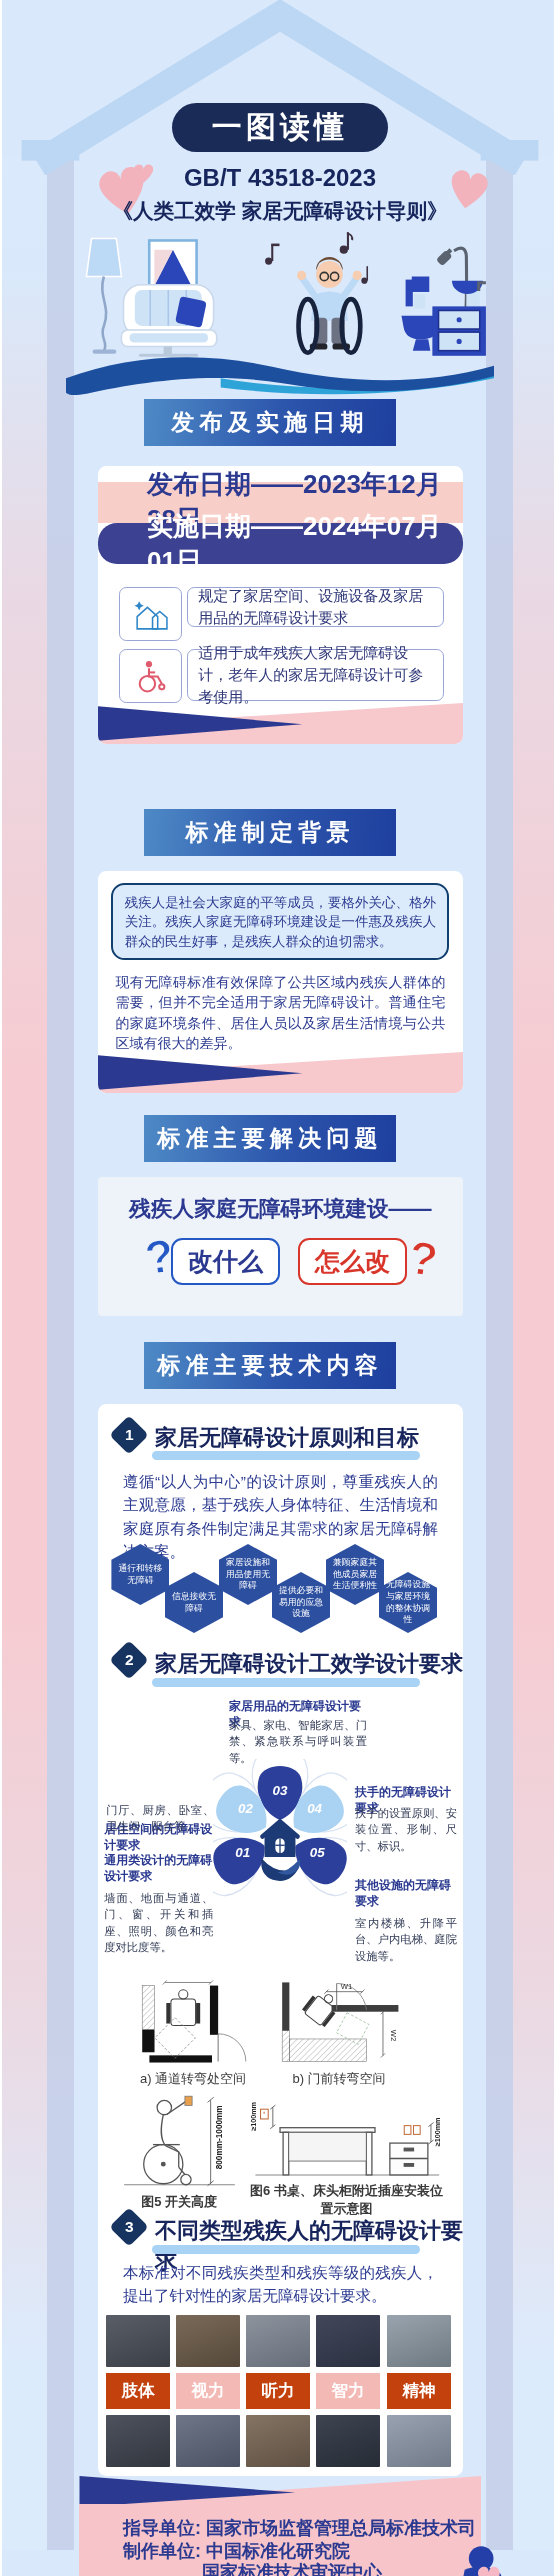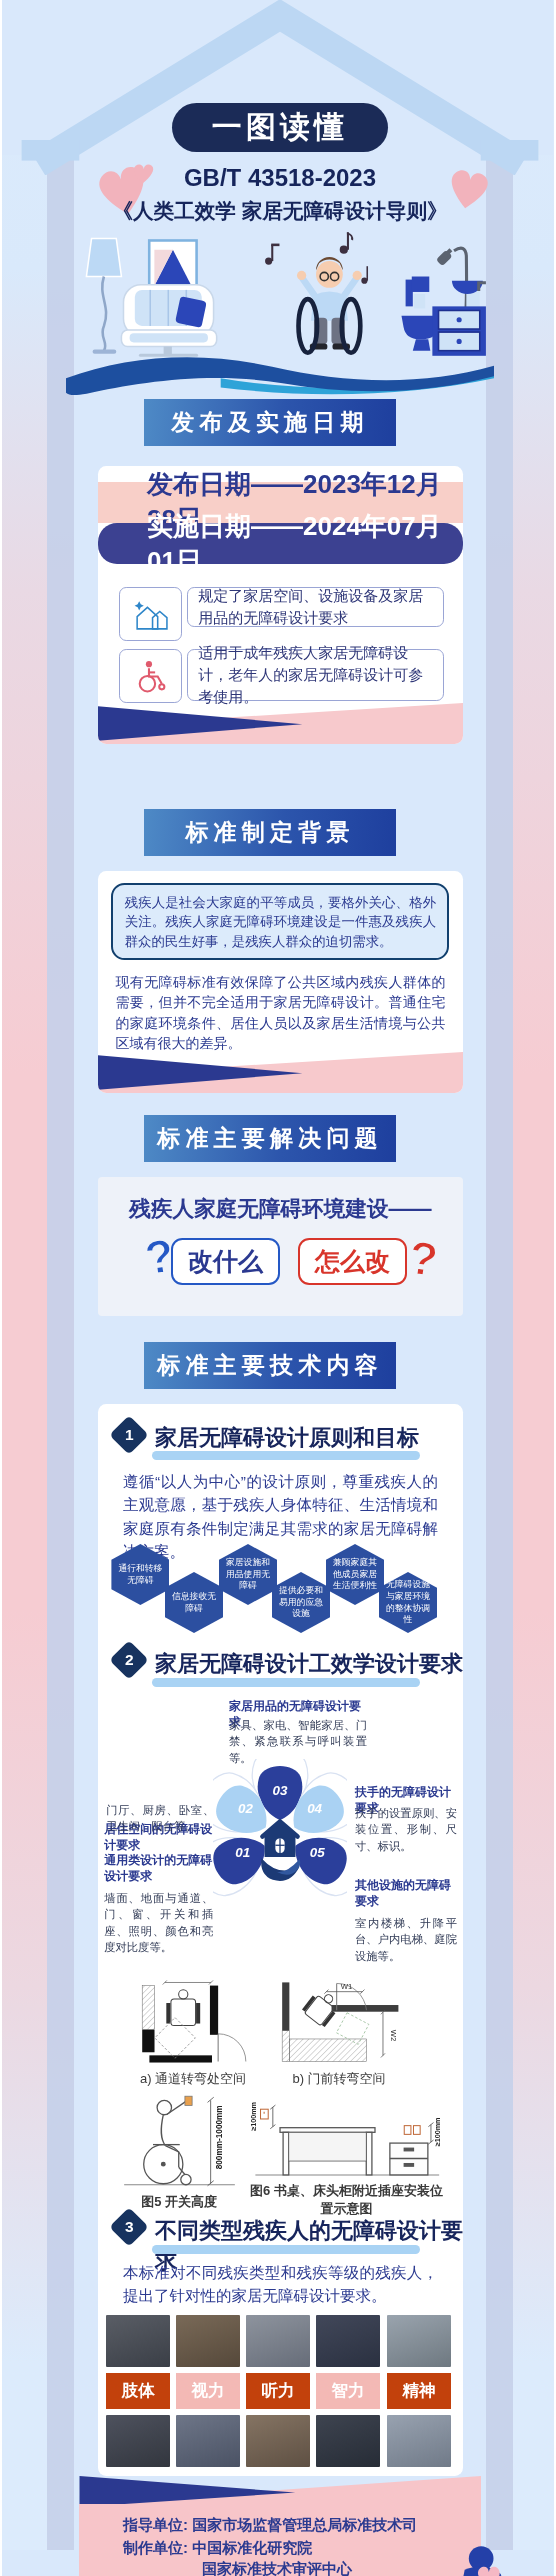--- a/index.html
+++ b/index.html
@@ -29,21 +29,21 @@
     clip-path:polygon(50% 0,100% 26%,100% 74%,50% 100%,0 74%,0 26%);
     display:flex;align-items:center;justify-content:center;text-align:center;padding:4.1px;box-sizing:border-box;}
   .bt{position:absolute;color:#2b3a90;font-weight:bold;font-size:12px;line-height:1.3;font-family:Liberation Serif, serif;}
   .bb{position:absolute;color:#303a55;font-size:11.3px;line-height:1.45;text-align:justify;}
   .figcap{position:absolute;color:#3a3a3a;font-size:13px;text-align:center;}
   .photo{position:absolute;width:64px;height:52px;border-radius:1px;}
   .lbl{position:absolute;width:64px;height:36px;display:flex;align-items:center;justify-content:center;color:#fff;font-weight:bold;font-size:16.5px;}
   .lbl.navy{background:#c2410c;} .lbl.pink{background:#f3b9b5;}
   .bubble{position:absolute;height:47px;background:#fff;border-radius:11.3px;display:flex;align-items:center;justify-content:center;font-weight:bold;font-size:25px;box-sizing:border-box;}
   .qmark{position:absolute;font-size:47px;font-weight:bold;line-height:1;}
-  .flines{position:absolute;color:#2b3a90;font-weight:bold;font-size:15px;white-space:nowrap;}
+  .flines{position:absolute;color:#2b3a90;font-weight:bold;font-size:18px;white-space:nowrap;}
 </style>
 </head>
 <body>
 
 <div class="page">
 
   <div class="band" style="left:0;top:0;width:551px;height:155px;"></div>
   <div class="band" style="left:72px;top:0;width:412px;height:2550px;"></div>
   <div class="band" style="left:0;top:2550px;width:551px;height:135px;"></div>
   <div class="wall" style="left:45px;top:152px;height:2398px;"></div>

